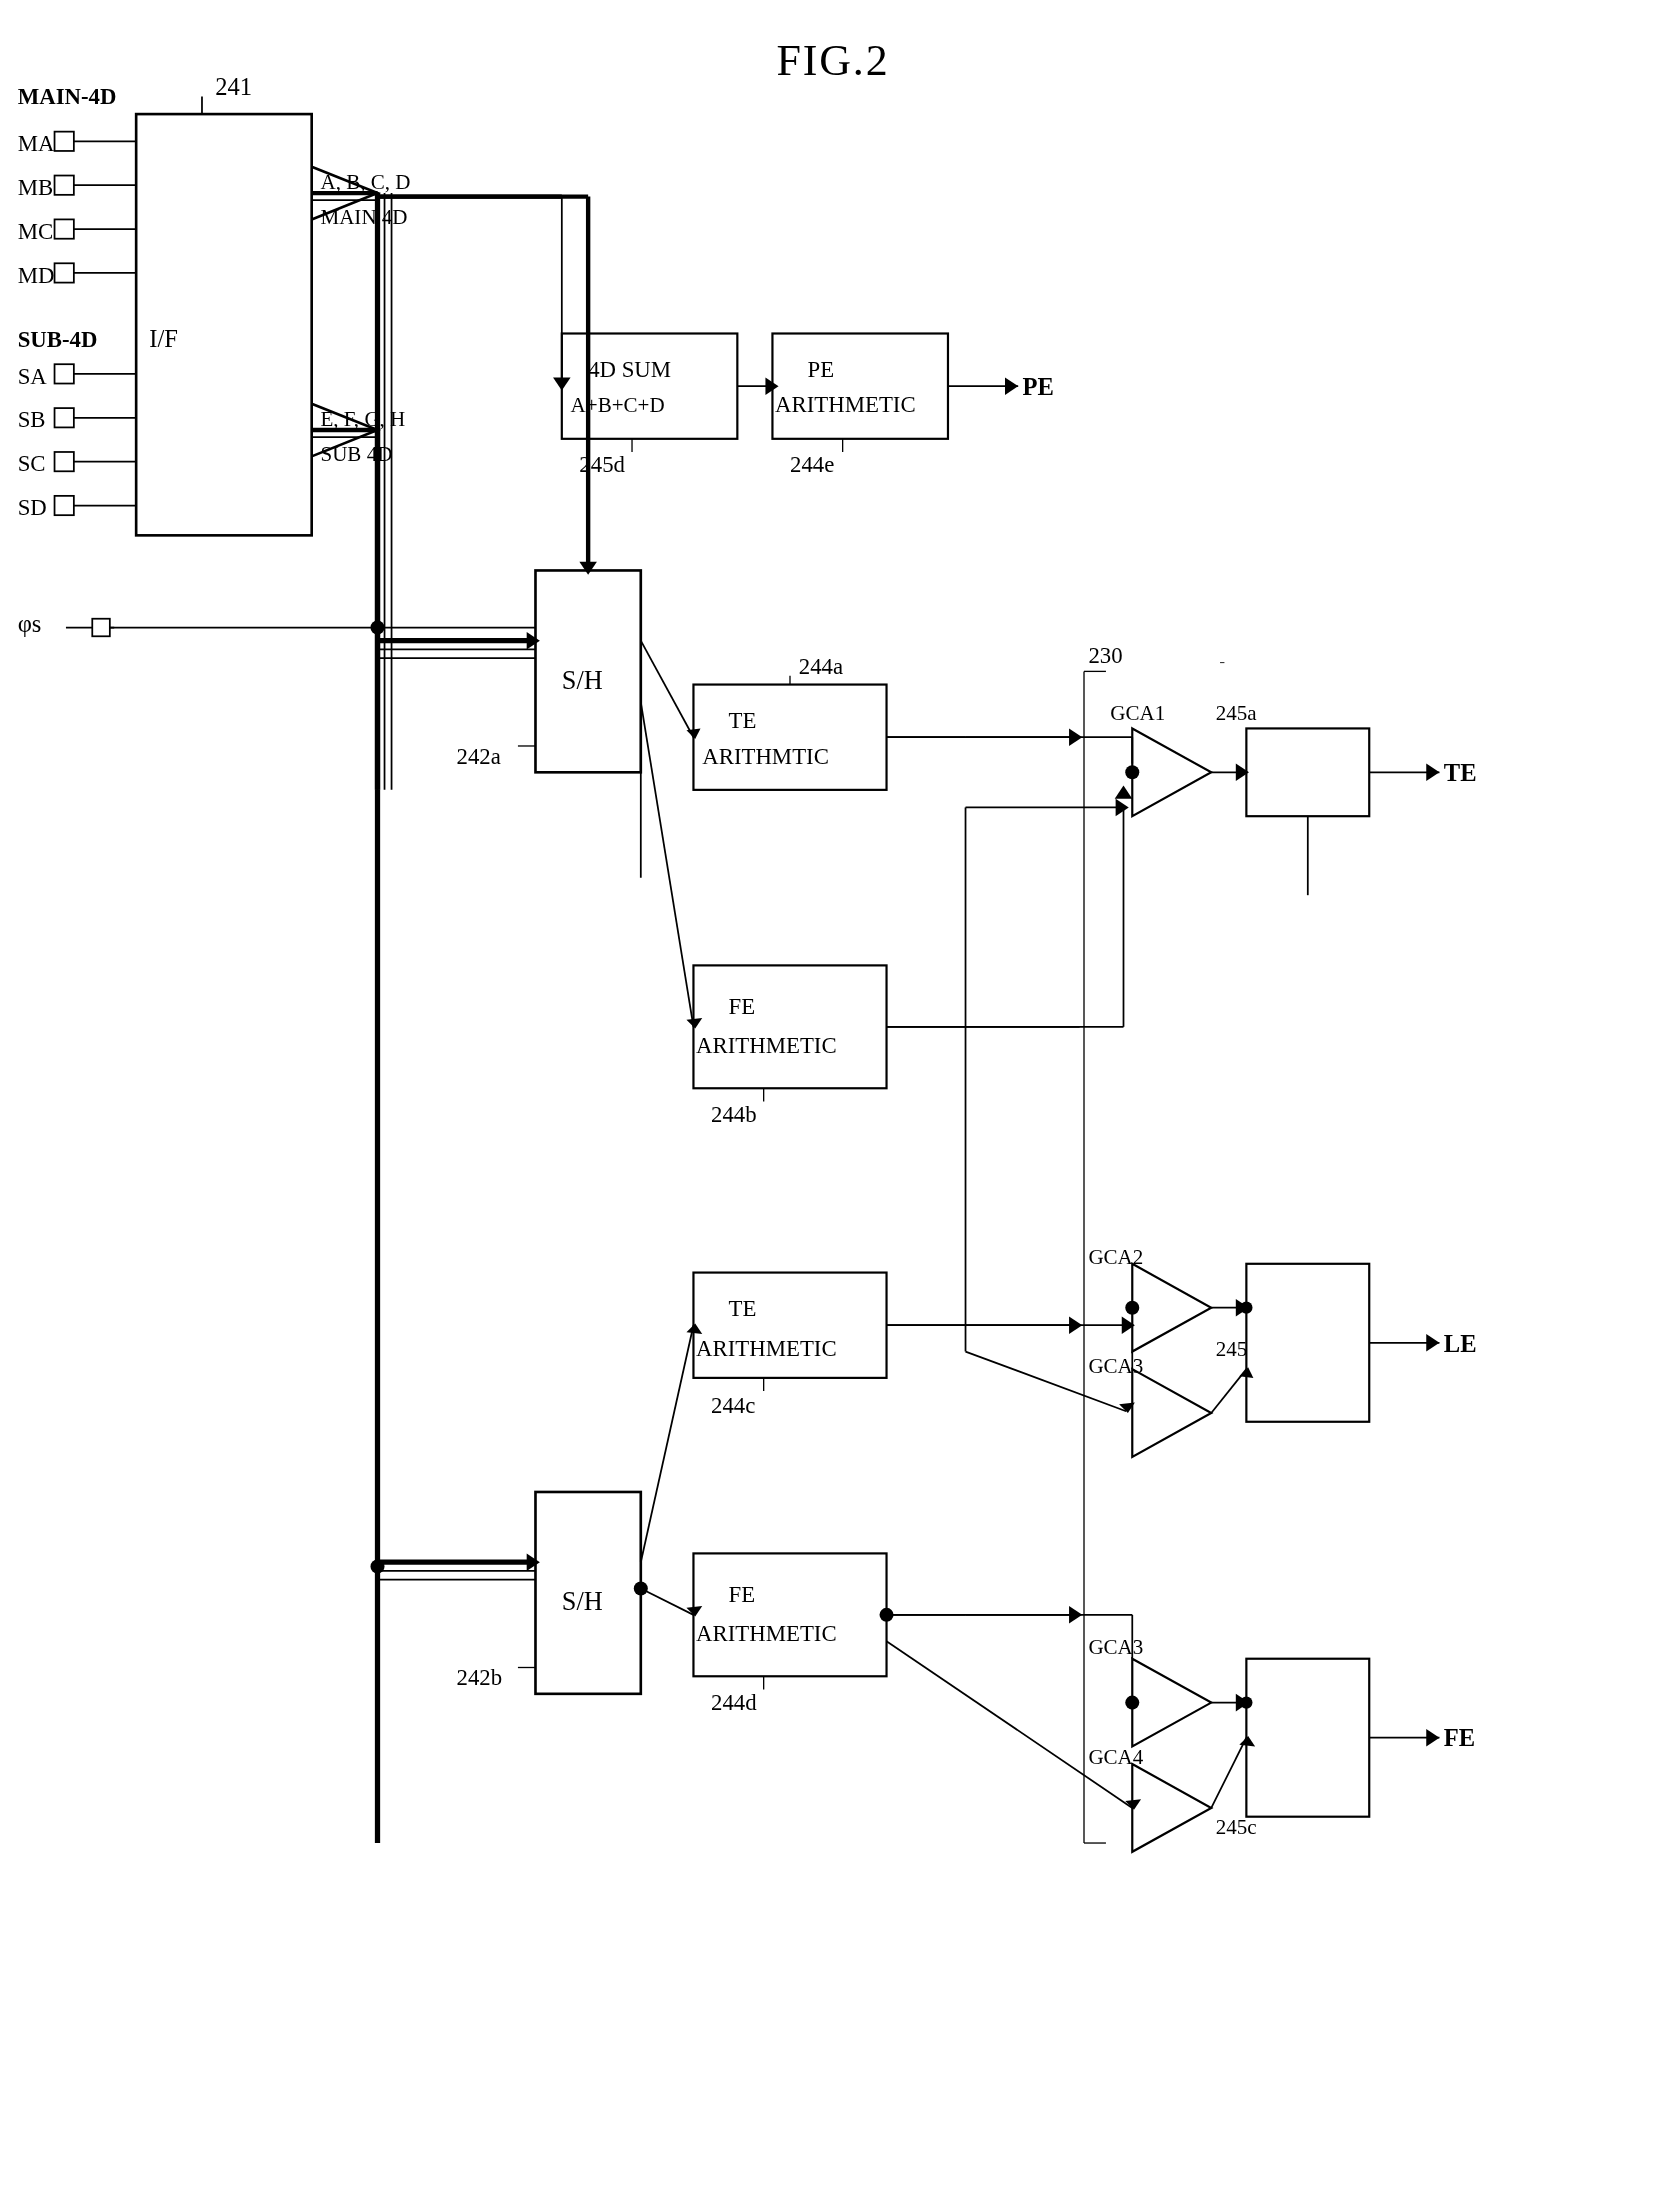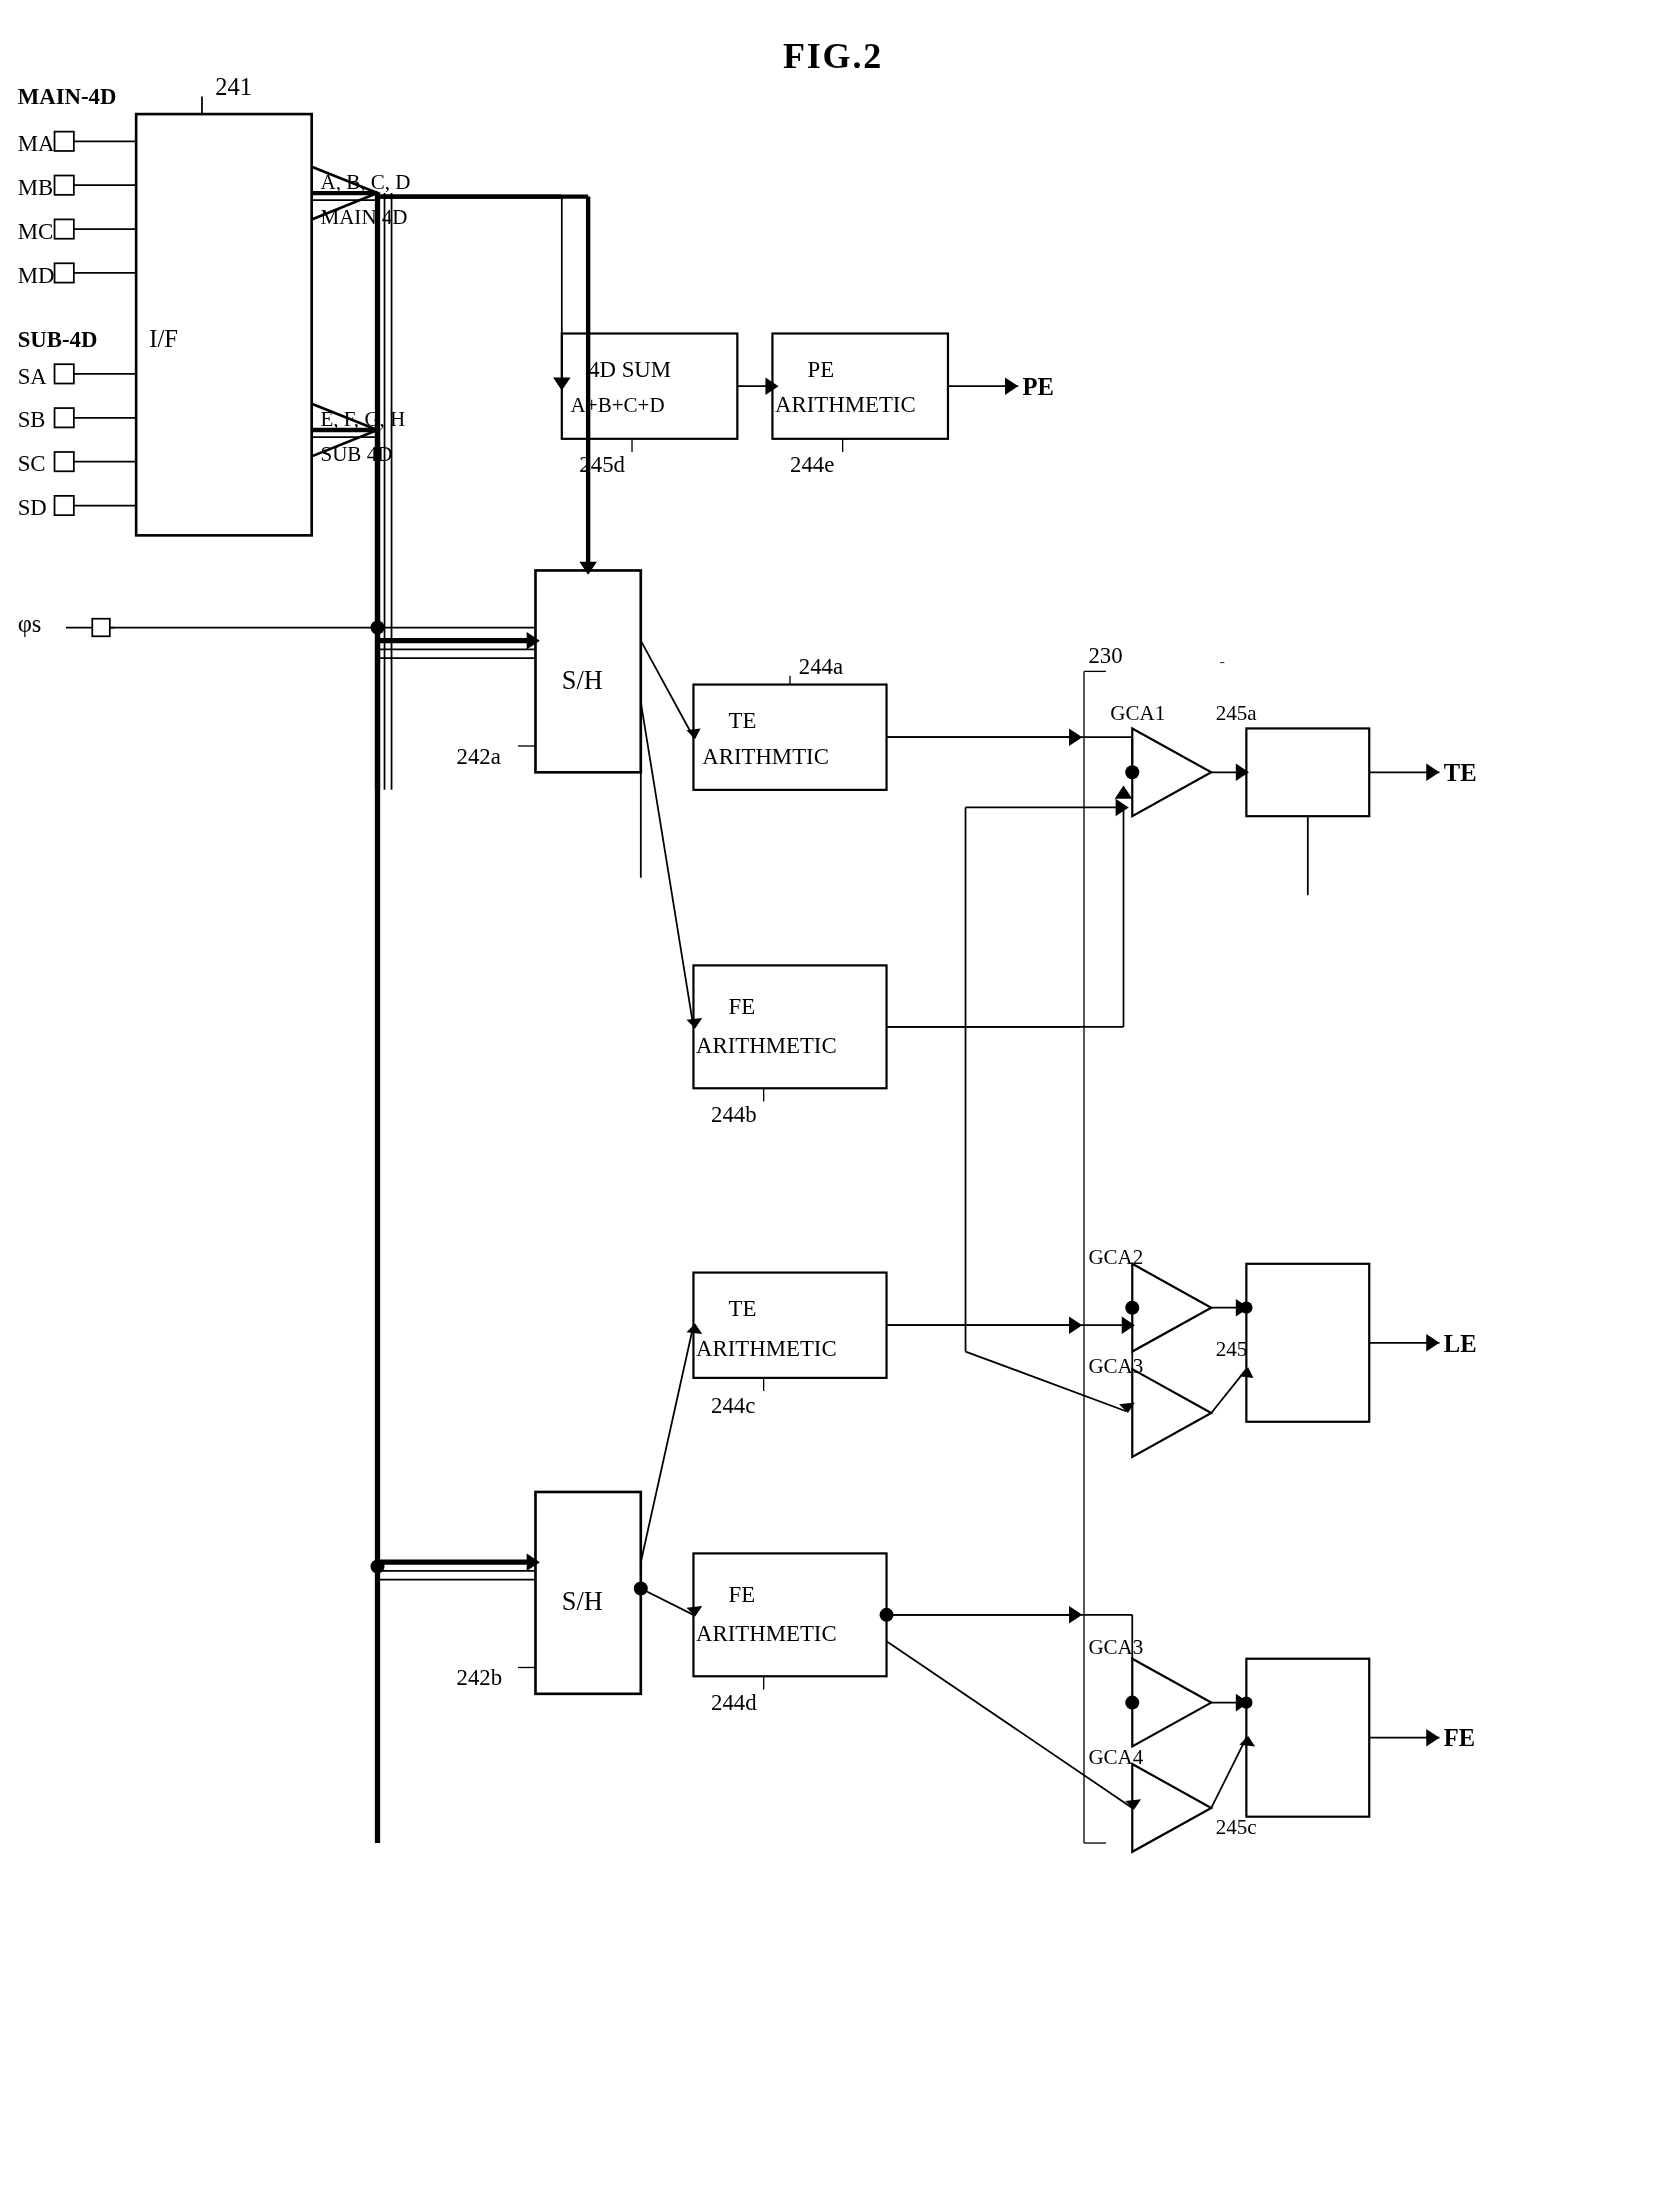--- a/index.html
+++ b/index.html
@@ -21,22 +21,22 @@
       top: 0;
       left: 0;
       width: 1666px;
       height: 2209px;
     }
     .fig-title {
       position: absolute;
       top: 35px;
       left: 50%;
       transform: translateX(-50%);
-      font-size: 36px;
-      font-weight: bold;
+      font-size: 44px;
+      font-weight: normal;
       letter-spacing: 1.8px;
     }
   </style>
 </head>
 <body>
 
 <div class="diagram-container">
   <div class="fig-title">FIG.2</div>
 
   <svg viewBox="0 0 1898 2517">

